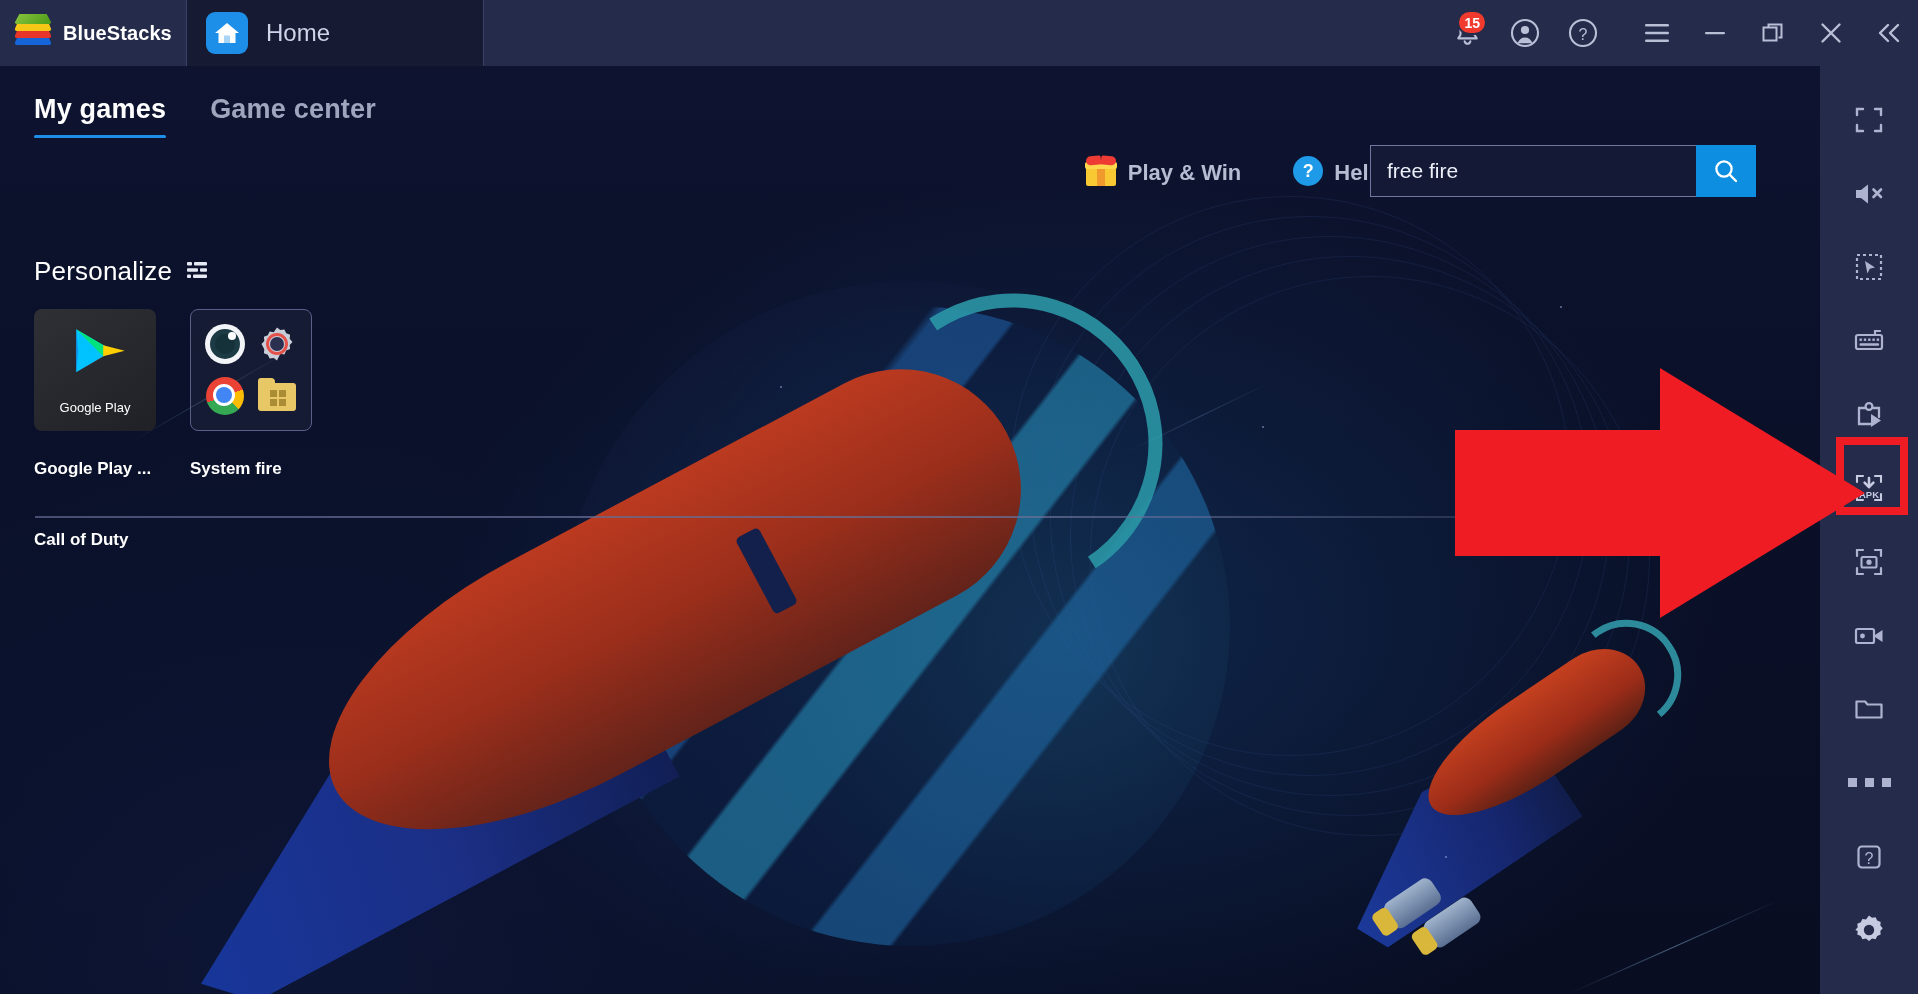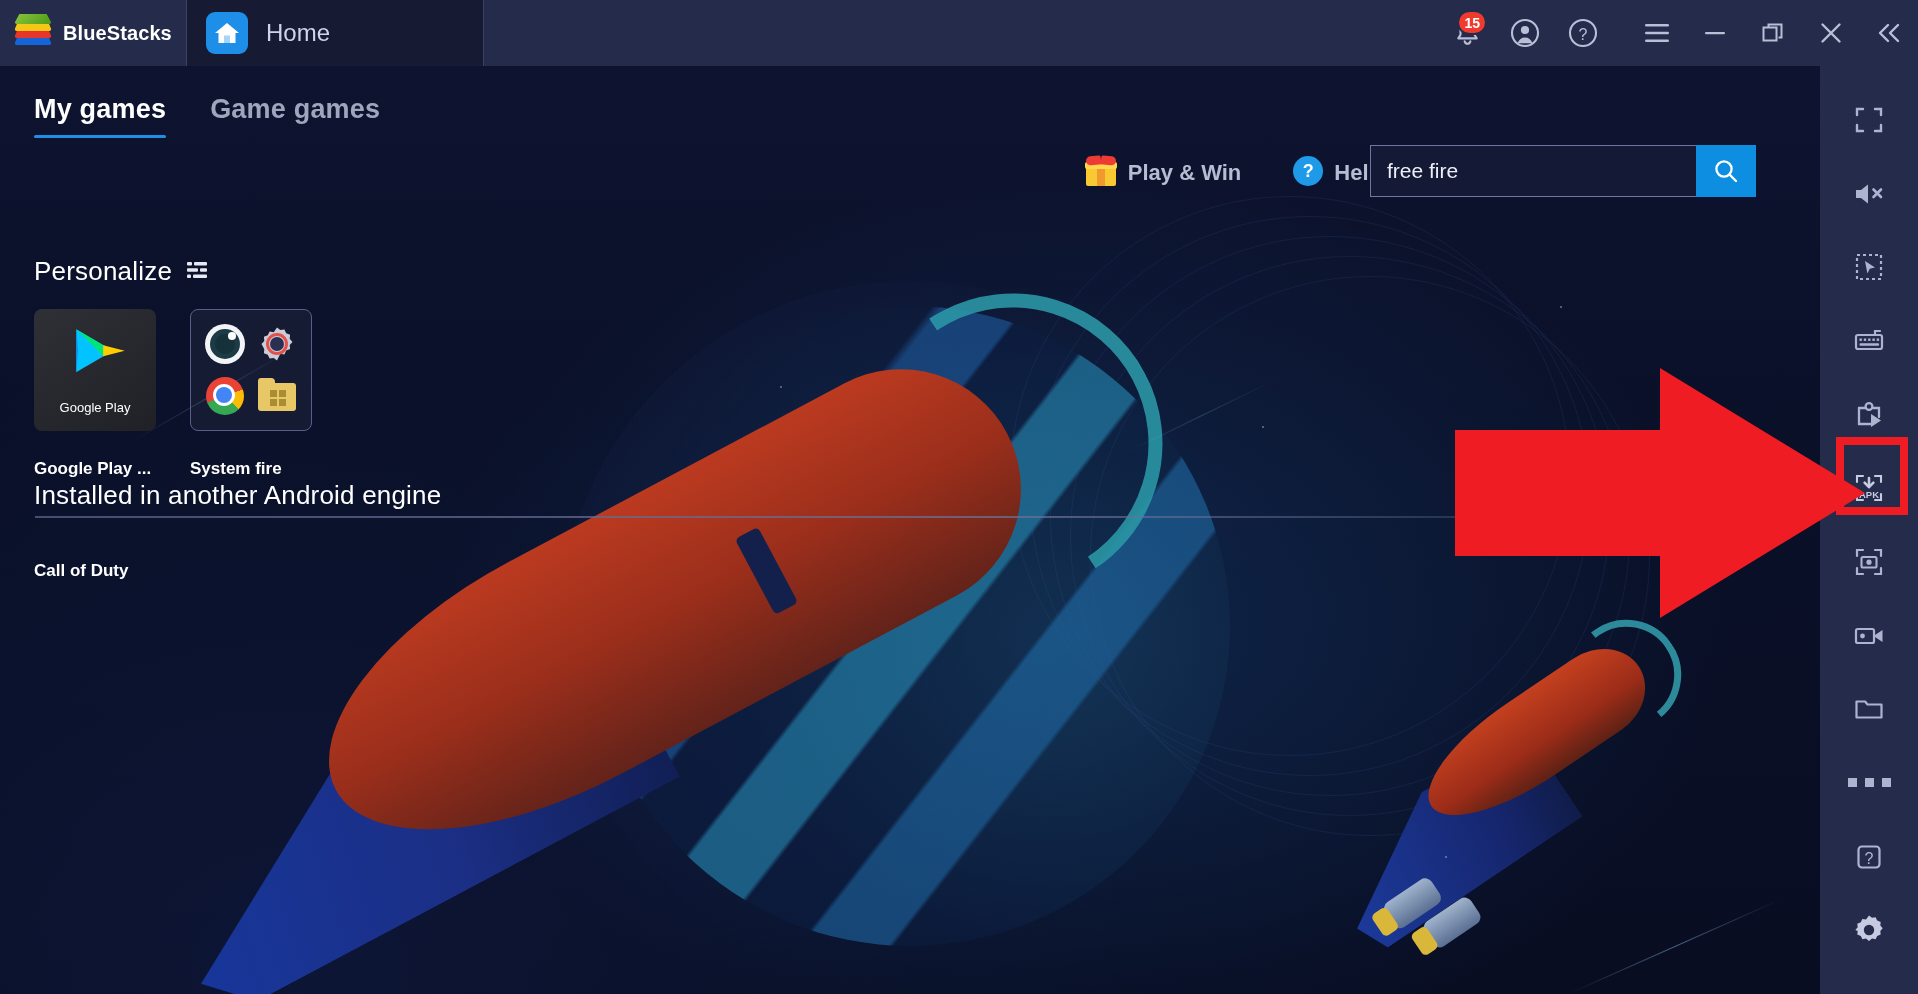--- a/index.html
+++ b/index.html
@@ -449,21 +449,21 @@
       <div class="star" style="left:1445px;top:790px;"></div>
     </div>
 
     <div class="hdr">
 
       <div class="tabs">
         <div class="tab active">
           <span>My games</span>
         </div>
         <div class="tab inactive">
-          <span>Game games</span>
+          <span>Game center</span>
         </div>
       </div>
 
       <div class="actions">
 
         <div class="act">
           <div class="gift">
             <div class="gift-box"></div>
               <div class="gift-band"></div>
             <div class="gift-lid"></div>
@@ -571,23 +571,20 @@
           </div>
           <div class="appname">System fire</div>
         </div>
 
       </div>
     </div>
 
     <div class="divider"></div>
 
     <div class="section" style="left:34px; top:414px;">
-      <div class="sec-title-row">
-        <div class="sec-title lg">Installed in another Android engine</div>
-      </div>
 
       <div class="grid">
         <div class="appcell">
           <div class="appname">Call of Duty</div>
         </div>
       </div>
     </div>
 
   </div>
 

